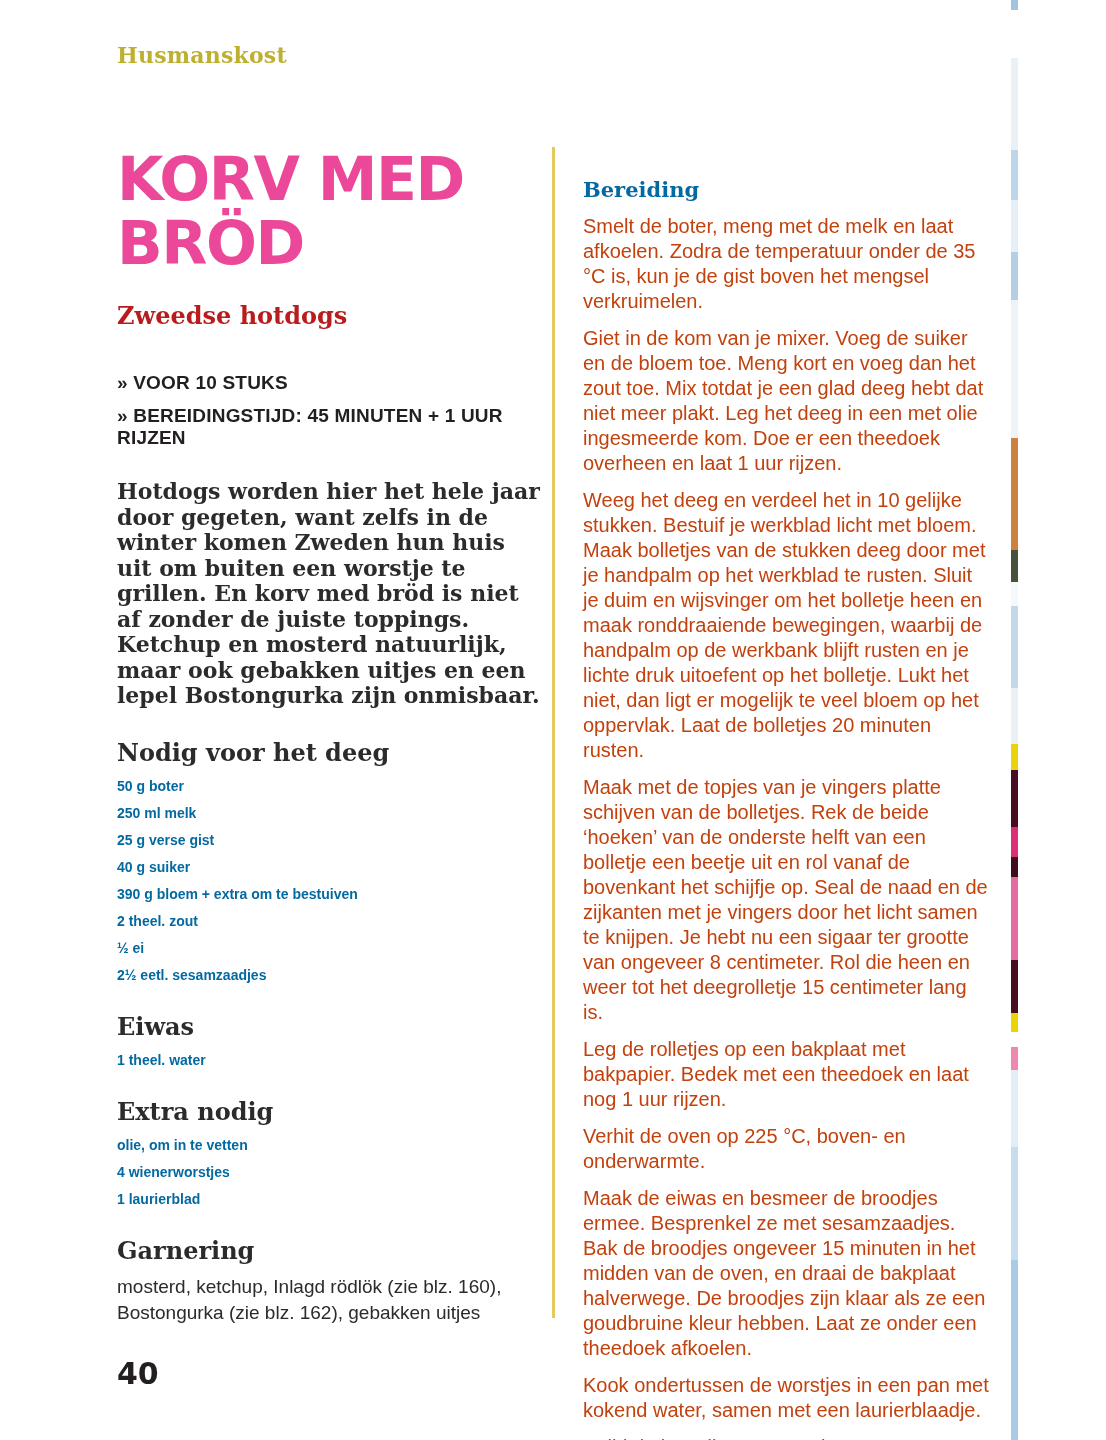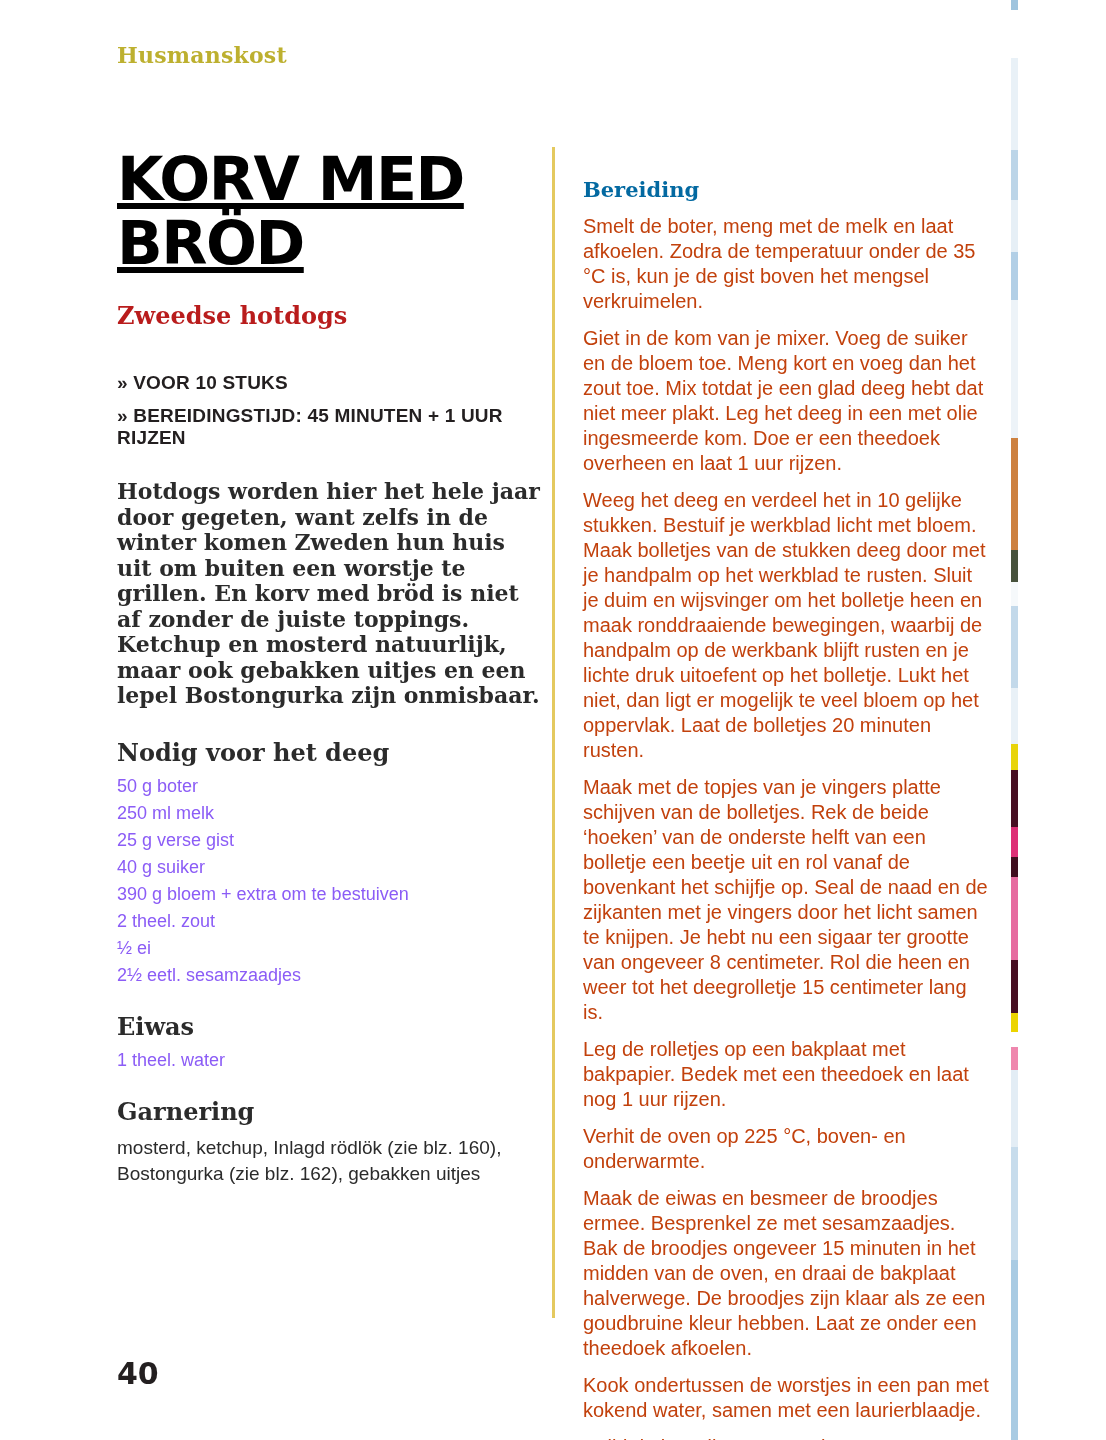--- a/index.html
+++ b/index.html
@@ -23,22 +23,21 @@
   
   .left-col { position:absolute; left:117px; top:147px; width:424px; }
 
   .title {
     margin:0;
     font-family:"DejaVu Sans", sans-serif;
     font-weight:800;
     font-size:60px;
     line-height:1.07;
     letter-spacing:-1.5px;
-    color:#000000;
-    text-decoration:underline;
+    color:#ec4899;
   }
   .title span { display:block; }
 
   .subtitle {
     margin-top:26px;
     font-family:"DejaVu Serif", serif;
     font-weight:700;
     font-size:24px;
     color:#b91c1c;
   }
@@ -65,23 +64,23 @@
   .section-heading {
     margin:0 0 9px 0;
     font-family:"DejaVu Serif", serif;
     font-weight:700;
     font-size:24px;
     line-height:28px;
     color:#2b2b2b;
   }
   .ing-list { list-style:none; margin:0; padding:0; }
   .ing-list li {
-    font-weight:400; font-size:18px;
+    font-weight:700; font-size:14px;
     line-height:20px; margin-bottom:7px;
-    color:#8b5cf6;
+    color:#0369a1;
   }
   .garnish-text {
     font-weight:400; font-size:19px;
     line-height:26px; color:#2b2b2b; margin:0;
   }
 
   
   .divider {
     position:absolute; left:552px; top:147px;
     width:3px; height:1171px;
@@ -155,20 +154,28 @@
       </ul>
     </section>
 
     <section class="ing-section">
       <h3 class="section-heading">Eiwas</h3>
       <ul class="ing-list">
         <li>1 theel. water</li>
       </ul>
     </section>
 
+    <section class="ing-section">
+      <h3 class="section-heading">Extra nodig</h3>
+      <ul class="ing-list">
+        <li>olie, om in te vetten</li>
+        <li>4 wienerworstjes</li>
+        <li>1 laurierblad</li>
+      </ul>
+    </section>
 
     <section class="ing-section">
       <h3 class="section-heading">Garnering</h3>
       <p class="garnish-text">mosterd, ketchup, Inlagd rödlök (zie blz. 160), Bostongurka (zie blz. 162), gebakken uitjes</p>
     </section>
   </div>
 
   <div class="divider"></div>
 
   <div class="right-col">

